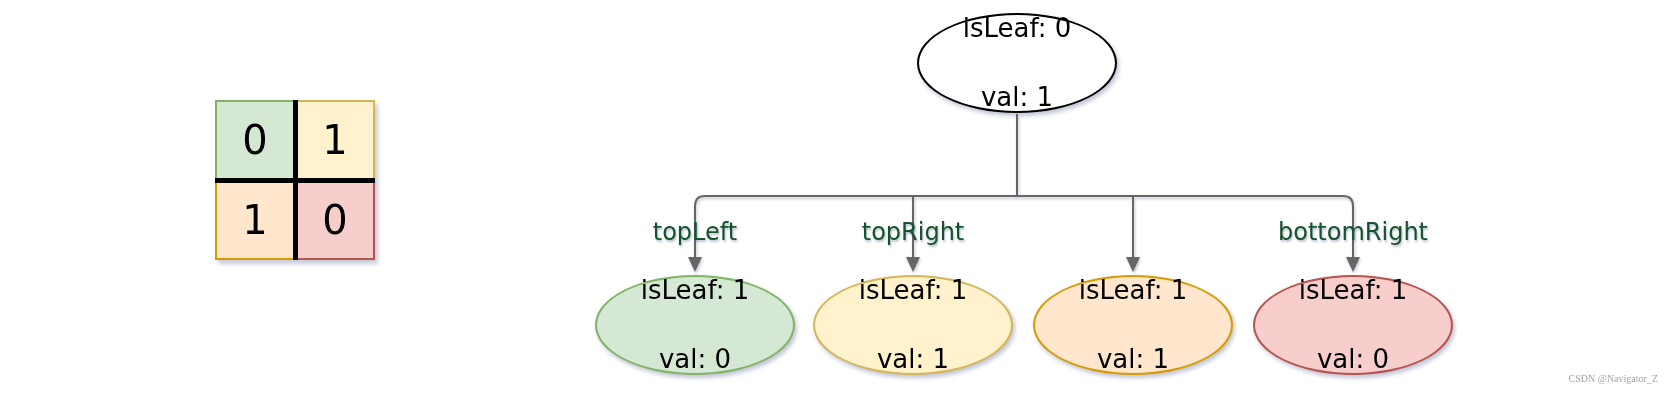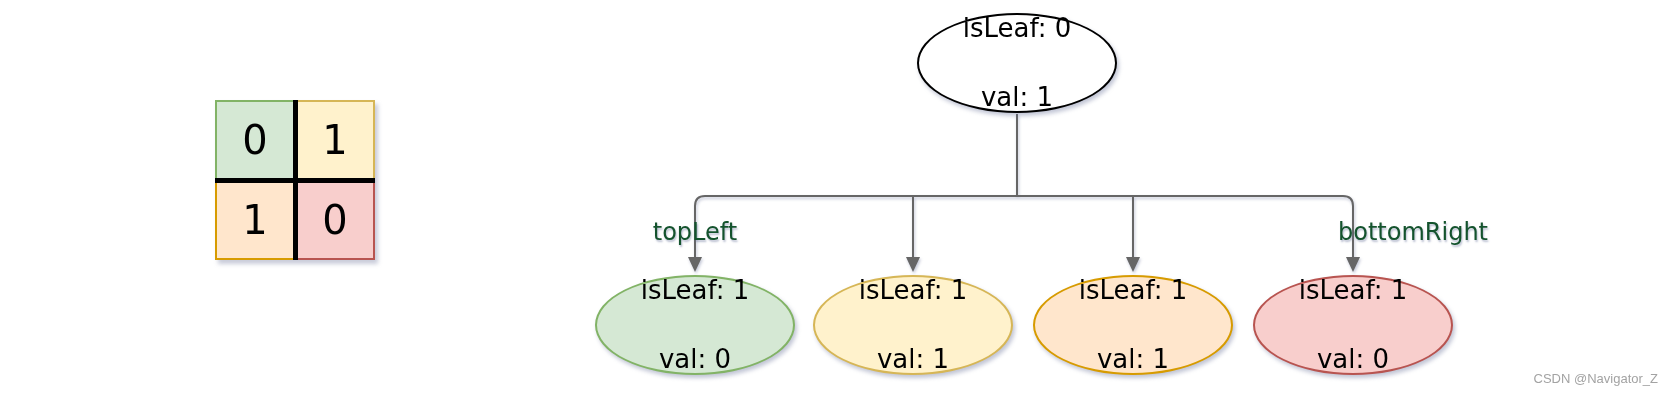--- a/index.html
+++ b/index.html
@@ -36,34 +36,34 @@
   .leaf-1{left:813px;top:275px;}
   .leaf-2{left:1033px;top:275px;}
   .leaf-3{left:1253px;top:275px;}
 
   
   .branch-label{
     position:absolute;top:218px;width:200px;text-align:center;
     font-size:24px;line-height:28px;color:#14532d;
     text-shadow:1px 2px 2px rgba(100,110,150,0.45);
   }
-  .bl-0{left:595px}.bl-1{left:813px}.bl-2{left:1033px}.bl-3{left:1313px}
+  .bl-0{left:595px}.bl-1{left:813px}.bl-2{left:1033px}.bl-3{left:1253px}
 
   
   .edges{
     position:absolute;left:0;top:0;width:1670px;height:400px;
     filter:drop-shadow(1px 2px 1.5px rgba(100,110,150,0.4));
     pointer-events:none;
   }
   .edges path{fill:none;stroke-width:2px;}
 
   
   .watermark{
     position:absolute;right:12px;top:370px;
-    font-family:Liberation Sans, sans-serif;font-size:13px;line-height:18px;
+    font-family:Liberation Serif, serif;font-size:10px;line-height:18px;
   }
 </style>
 </head>
 <body>
 
 <div class="canvas">
 
   <div class="grid">
     <div class="g-cell g-tl" style="background-color: rgb(213, 232, 212); border-color: rgb(130, 179, 102);">
       <span>0</span>
@@ -91,20 +91,21 @@
     <polygon points="1126,257 1140,257 1133,272" style="fill: rgb(102, 102, 102);"></polygon>
     <polygon points="1346,257 1360,257 1353,272" style="fill: rgb(102, 102, 102);"></polygon>
   </svg>
 
   <div class="node node-root" style="background-color: rgb(255, 255, 255); border-color: rgb(0, 0, 0);">
     <div>isLeaf: 0</div>
     <div>val: 1</div>
   </div>
 
   <div class="branch-label bl-0">topLeft</div>
+  <div class="branch-label bl-1">topRight</div>
   <div class="branch-label bl-3">bottomRight</div>
 
   <div class="node leaf-0" style="background-color: rgb(213, 232, 212); border-color: rgb(130, 179, 102);">
     <div>isLeaf: 1</div>
     <div>val: 0</div>
   </div>
   <div class="node leaf-1" style="background-color: rgb(255, 242, 204); border-color: rgb(214, 182, 86);">
     <div>isLeaf: 1</div>
     <div>val: 1</div>
   </div>

